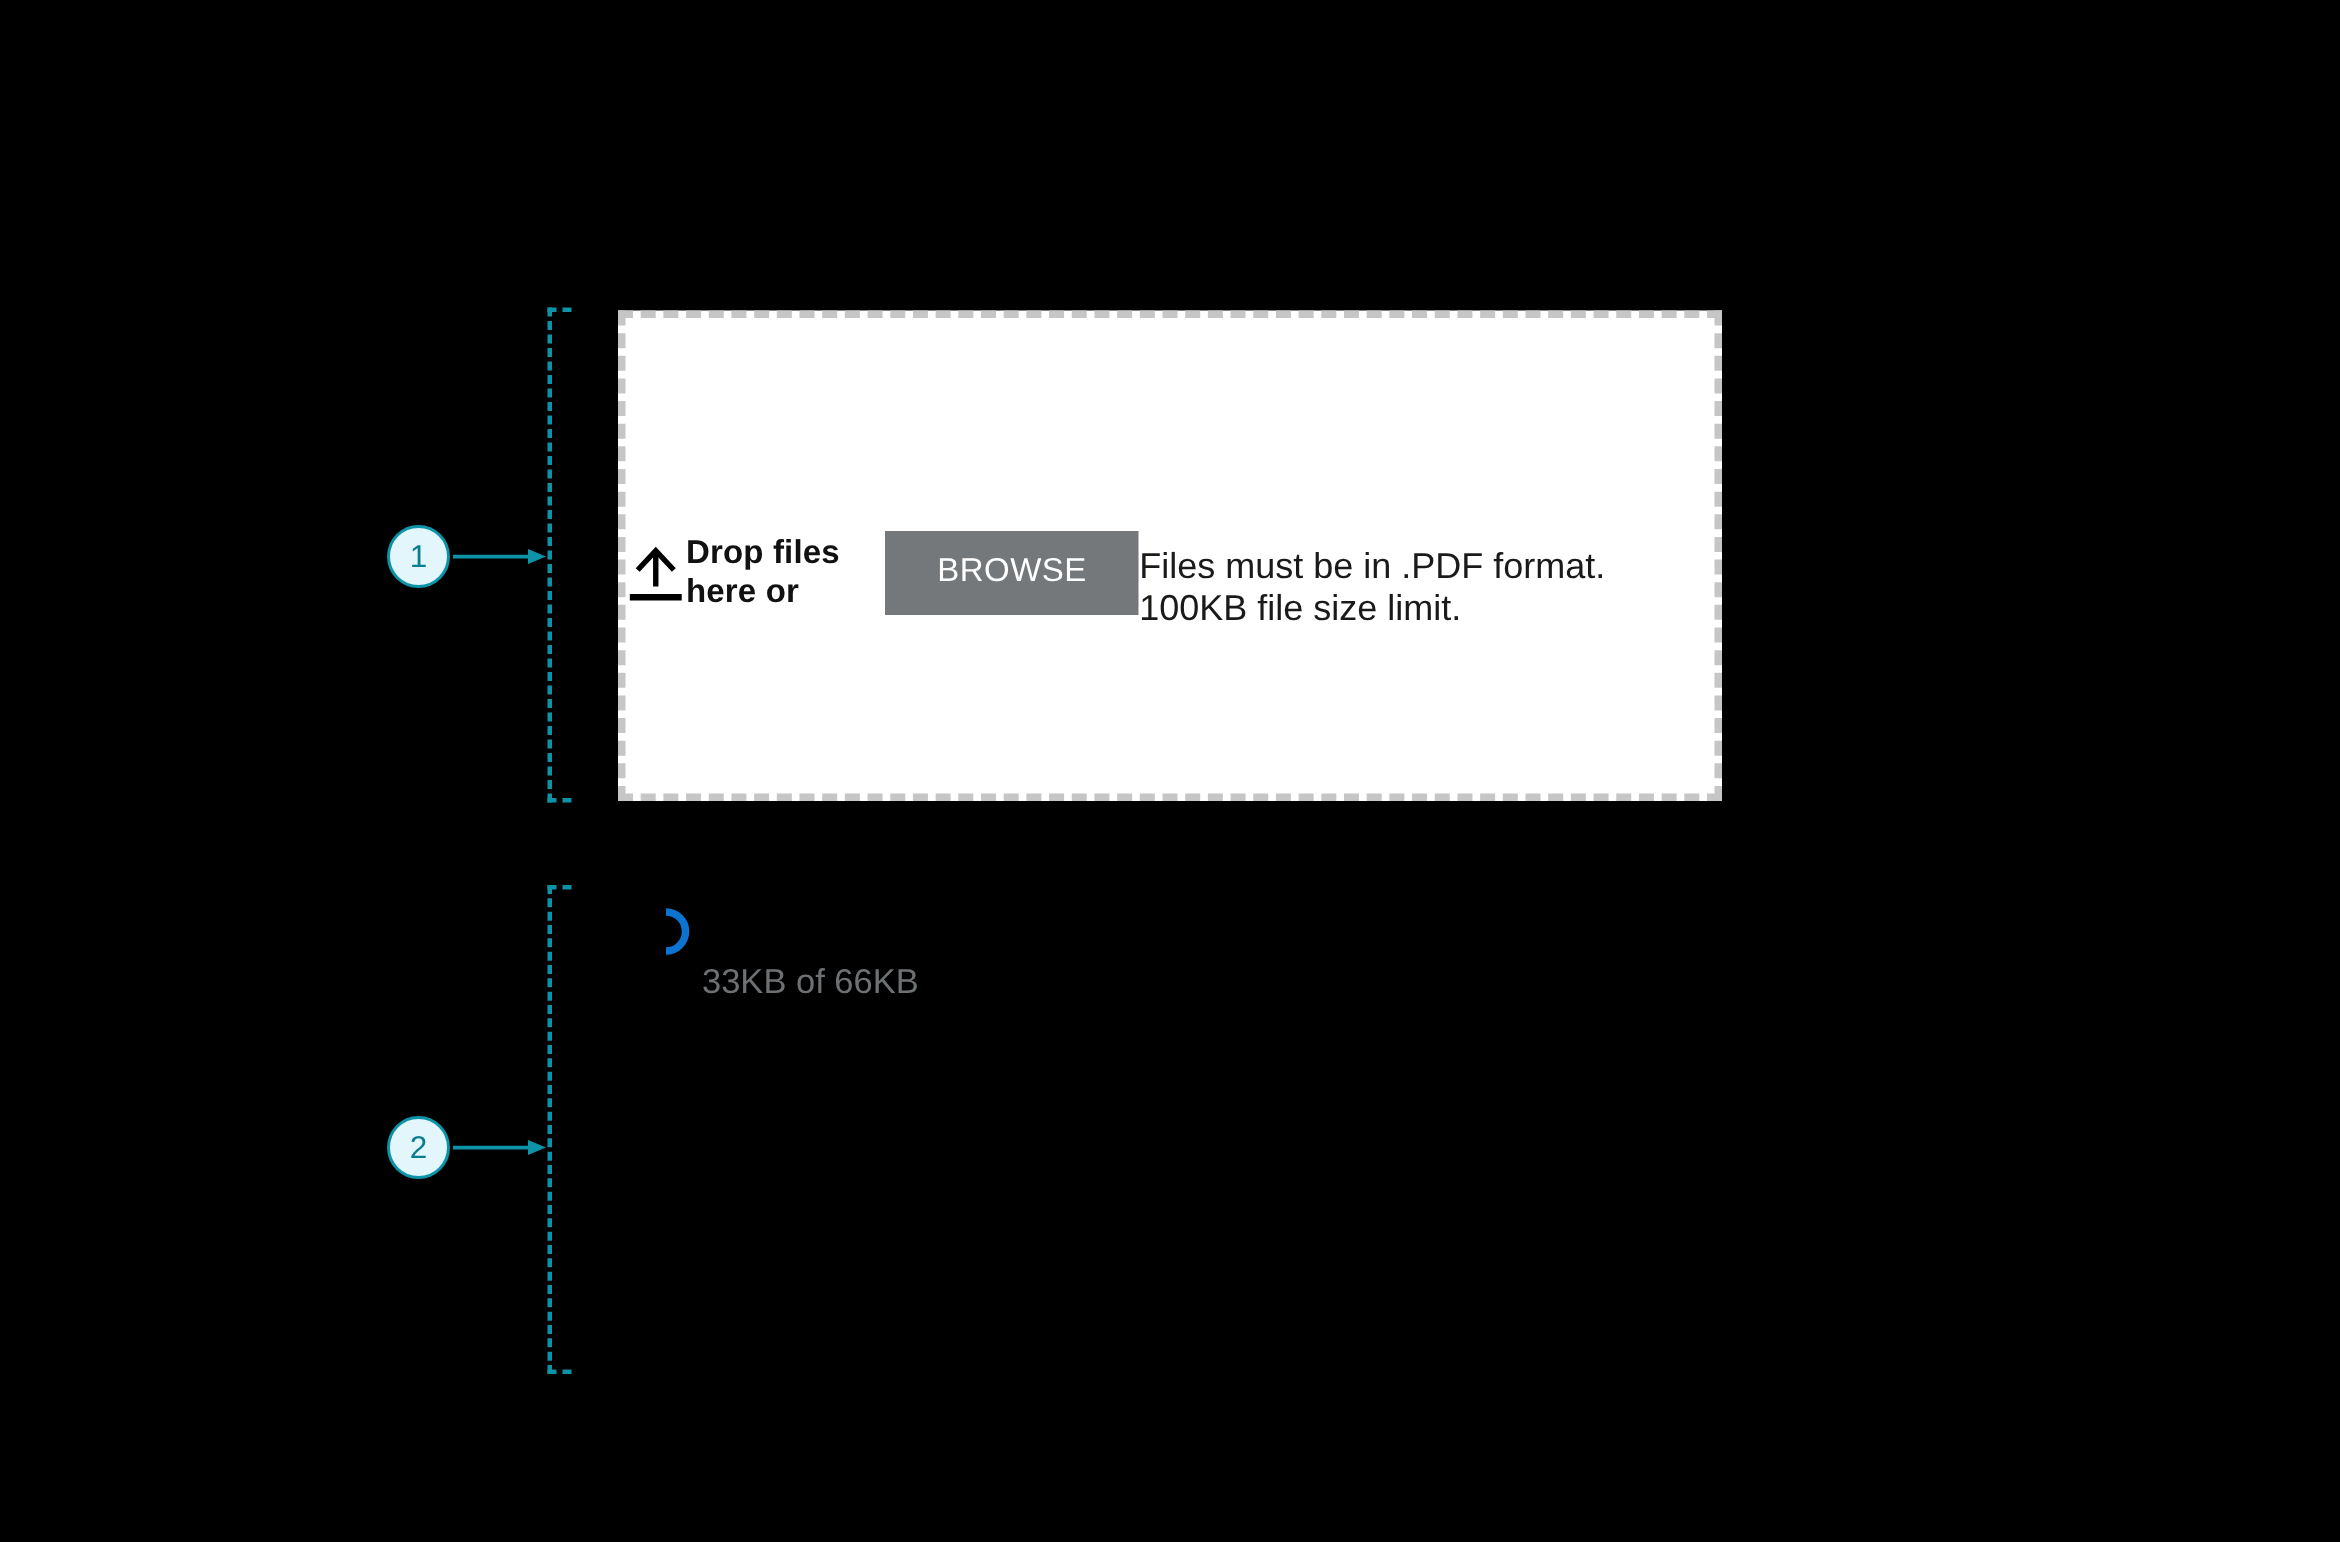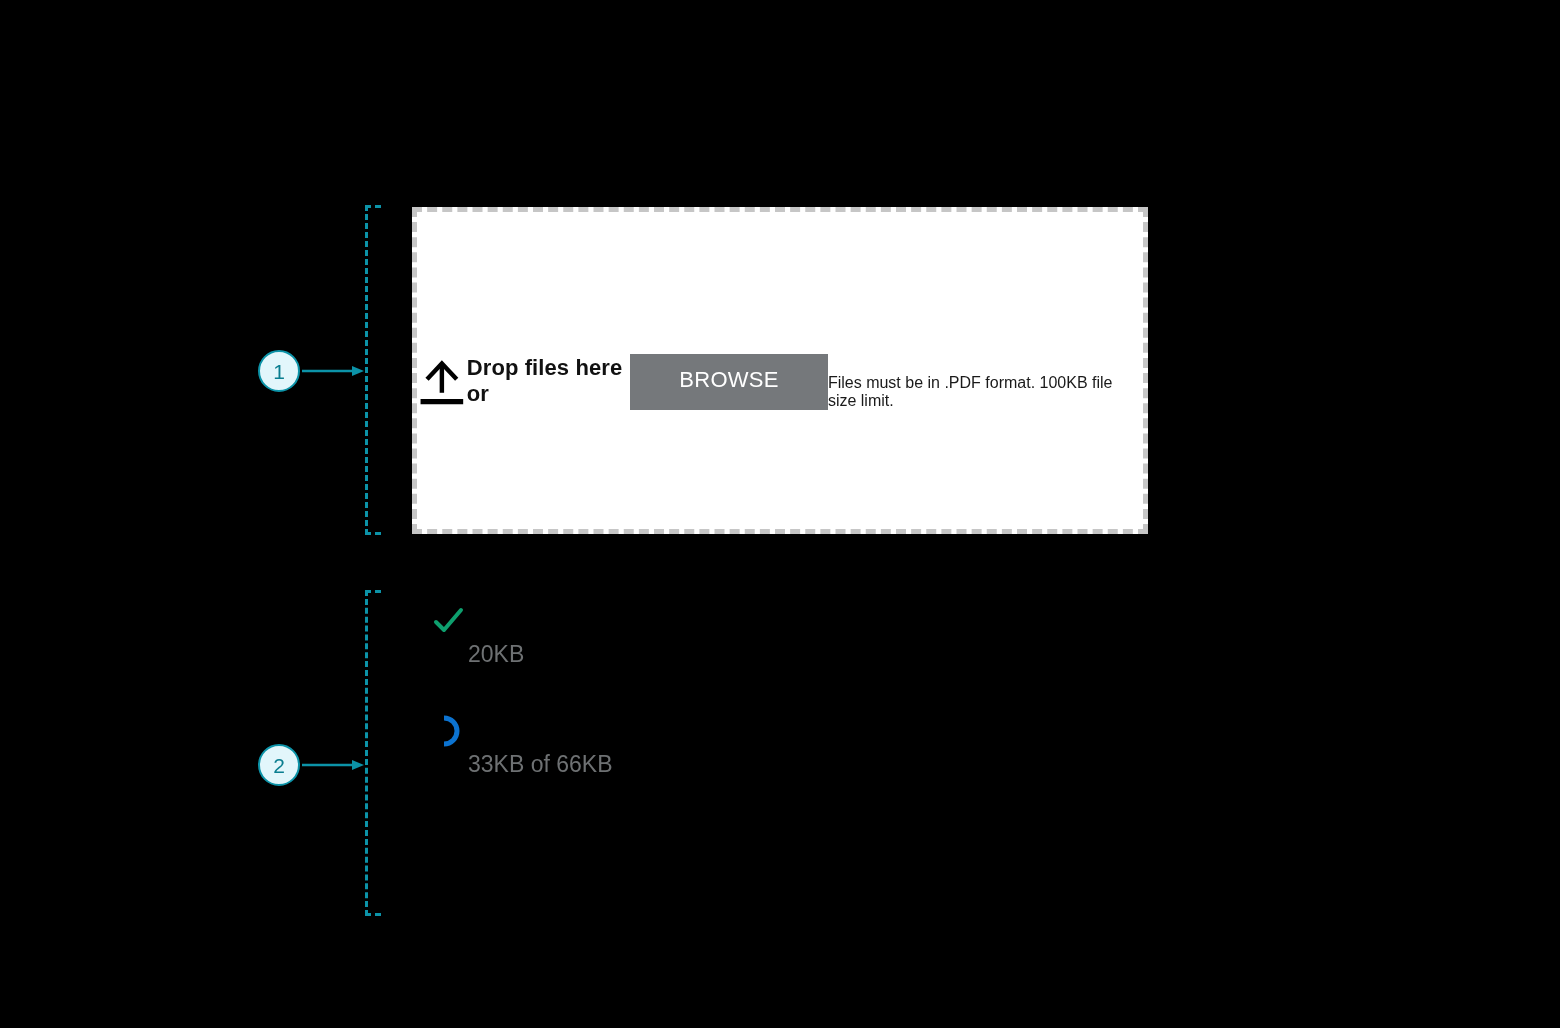--- a/index.html
+++ b/index.html
@@ -107,21 +107,21 @@
     height: 56px;
     line-height: 52px;
     font-size: 22px;
     font-family: "Liberation Sans", sans-serif;
     letter-spacing: 0.3px;
     cursor: pointer;
     display: block;
   }
   .drop-hint {
     margin-top: 42px;
-    font-size: 16px;
+    font-size: 24px;
     color: #1A1A1A;
   }
 
   
   .file-list {
     position: absolute;
     left: 412px;
     top: 595px;
     width: 736px;
   }
@@ -187,27 +187,20 @@
     <div class="drop-title">Drop files here or</div>
 
     <button class="browse-btn">BROWSE FILES</button>
 
     <div class="drop-hint">Files must be in .PDF format. 100KB file size limit.</div>
   </div>
 
   <div class="file-list">
 
 
-    <div class="file-row">
-      <svg class="file-status" viewBox="0 0 36 36">
-        <polyline points="6,19 14,27 31,7" fill="none" stroke="#0E9F6E" stroke-width="4" stroke-linecap="round" stroke-linejoin="round"></polyline>
-      </svg>
-      <div class="file-name"></div>
-      <div class="file-size">20KB</div>
-    </div>
 
     <div class="file-row">
       <svg class="file-status" viewBox="0 0 36 36">
         <path d="M 14 5 A 13 13 0 0 1 14 31" fill="none" stroke="#0C73D0" stroke-width="5" stroke-linecap="butt"></path>
       </svg>
       <div class="file-name"></div>
       <div class="file-size">33KB of 66KB</div>
     </div>
 
   </div>

